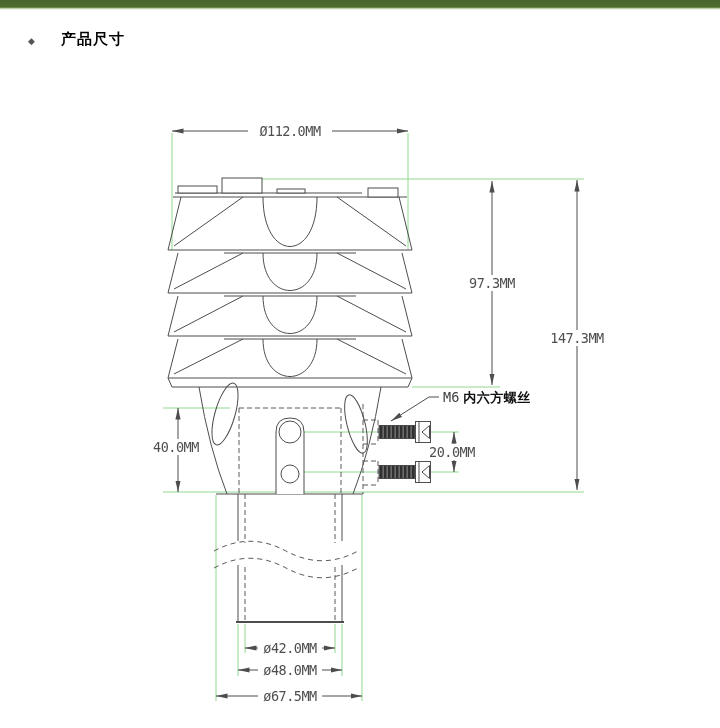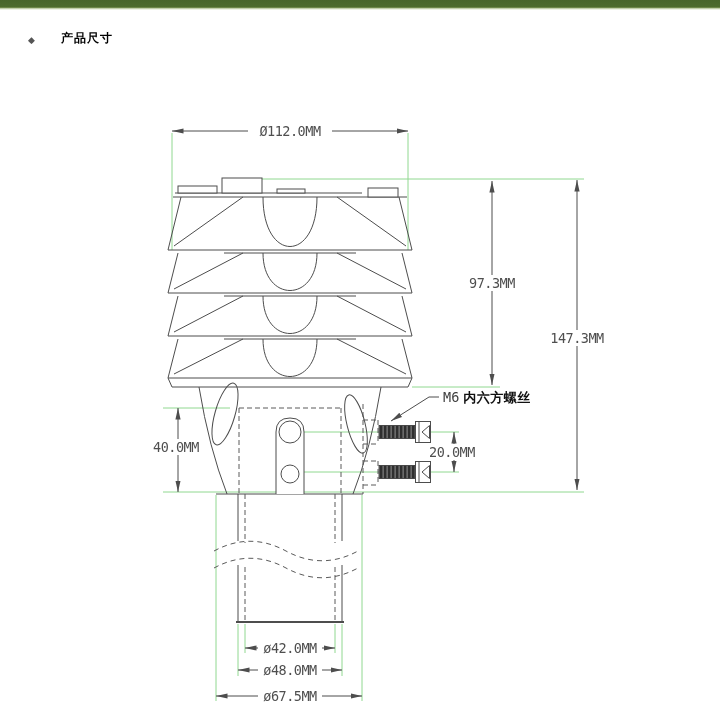--- a/index.html
+++ b/index.html
@@ -6,21 +6,21 @@
   body{
     width:720px;height:728px;position:relative;background:#ffffff;
     font-family:"Liberation Sans", sans-serif;overflow:hidden;
   }
   .header-bar{
     position:absolute;left:0;top:0;width:720px;height:10px;
     background:linear-gradient(180deg,#48662b 0%,#4d6c2e 68%,#7b9455 78%,#dfe8d2 88%,#f7faf3 100%);
   }
   .section-head{position:absolute;left:28px;top:30px;display:flex;align-items:center;}
   .bullet{font-size:9px;color:#555;margin-right:26px;transform:translateY(1px);}
-  .title{font-size:12px;font-weight:bold;color:#000;letter-spacing:1px;}
+  .title{font-size:15px;font-weight:bold;color:#000;letter-spacing:1px;}
   svg{position:absolute;left:0;top:0;}
   .ln{stroke:#4d4d4d;stroke-width:1;fill:none;}
   .lnf{stroke:#4d4d4d;stroke-width:1;fill:#ffffff;}
   .thick{stroke-width:2;}
   .ext{stroke:#90d890;stroke-width:1;fill:none;}
   .dsh{stroke:#5a5a5a;stroke-width:1;fill:none;stroke-dasharray:5 3;}
   .wav{stroke:#5a5a5a;stroke-width:1;fill:none;stroke-dasharray:5 4;}
   .dim{stroke:#4d4d4d;stroke-width:1;fill:none;}
   .dimtext{
     font-family:"DejaVu Sans Mono", monospace;font-size:13.5px;fill:#4f4f4f;

